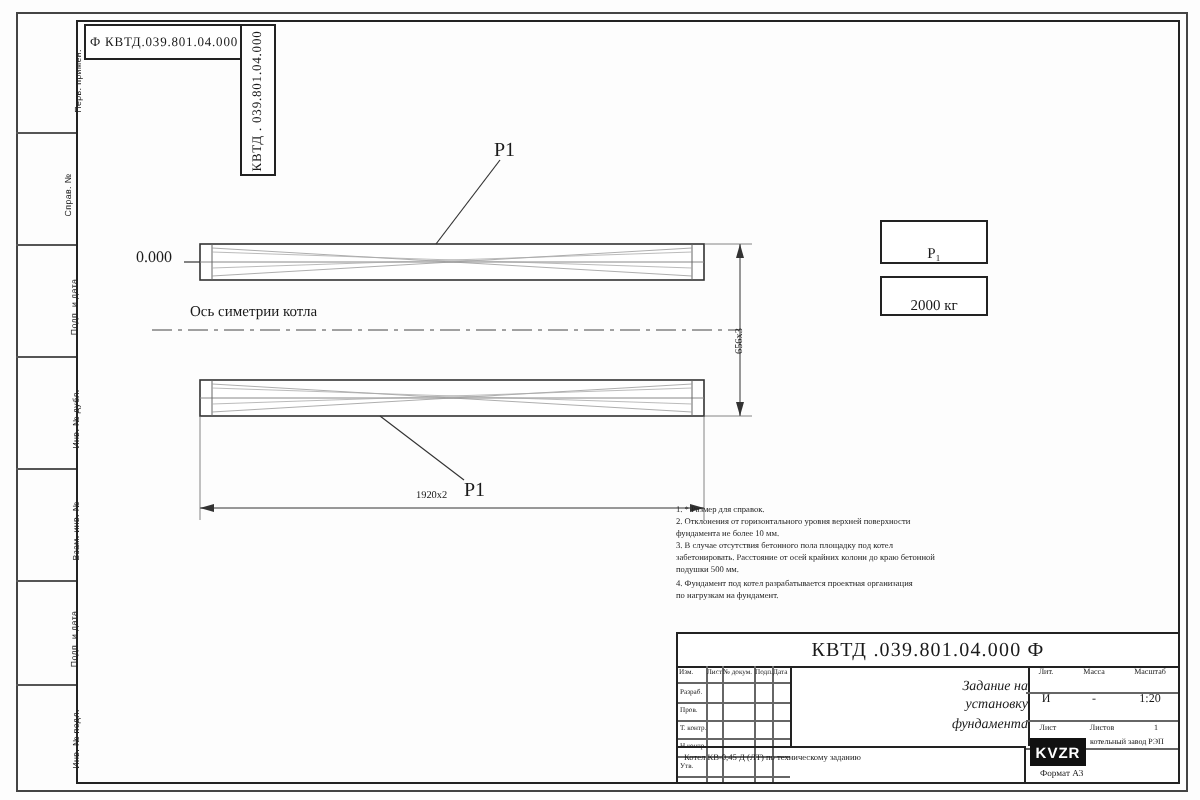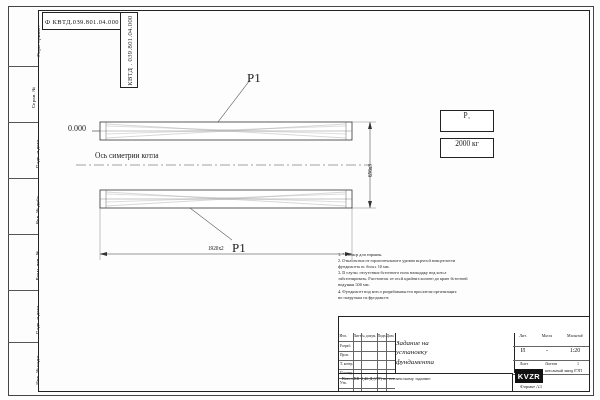--- a/index.html
+++ b/index.html
@@ -24,33 +24,33 @@
   .vtext{transform:rotate(-90deg);white-space:nowrap;font-size:4.5px;color:#222;font-family:"Liberation Sans",sans-serif;}
 
   
   .topbox{position:absolute;border:1px solid #222;background:#fff;display:flex;align-items:center;justify-content:center;}
   .topbox .t{font-size:6.5px;letter-spacing:.4px;white-space:nowrap;}
   .topbox.rot .t{transform:rotate(-90deg);}
 
   
   .draw{position:absolute;left:40px;top:12px;width:546px;height:300px;}
 
-  .label{position:absolute;font-size:13px;white-space:nowrap;font-family:"Liberation Serif",serif;}
+  .label{position:absolute;font-size:10px;white-space:nowrap;font-family:"Liberation Serif",serif;}
   .label-sm{position:absolute;font-size:5.2px;white-space:nowrap;}
 
-  .boxval{position:absolute;border:1px solid #222;background:#fff;display:flex;align-items:flex-start;justify-content:center;font-size:7.5px;}
+  .boxval{position:absolute;border:1px solid #222;background:#fff;display:flex;align-items:flex-end;justify-content:center;font-size:7.5px;}
 
   
   .notes{position:absolute;left:338px;top:252px;width:245px;font-size:4.3px;line-height:1.42;color:#222;font-family:"Liberation Serif",serif;}
   .notes div{white-space:nowrap;}
 
   
   .stamp{position:absolute;left:338px;top:316px;width:250px;height:74px;border:1px solid #222;background:#fff;}
   .stamp .code{position:absolute;left:0;top:0;width:250px;height:16px;border-bottom:1px solid #222;display:flex;align-items:center;justify-content:center;font-size:10px;letter-spacing:.6px;}
-  .stamp .titleblock{position:absolute;left:56px;top:16px;width:118px;height:40px;border-right:1px solid #222;border-left:1px solid #222;display:flex;flex-direction:column;align-items:flex-start;justify-content:center;}
+  .stamp .titleblock{position:absolute;left:56px;top:16px;width:118px;height:40px;border-right:1px solid #222;border-left:1px solid #222;display:flex;flex-direction:column;align-items:flex-end;justify-content:center;}
   .stamp .titleblock .ln{font-size:7px;line-height:1.35;font-style:italic;}
   .stamp .leftgrid{position:absolute;left:0;top:16px;width:56px;height:58px;}
   .stamp .leftgrid .row{position:relative;height:8.28px;border-bottom:1px solid #666;font-size:3.6px;}
   .stamp .leftgrid .row span{position:absolute;left:1px;top:1.4px;}
   .stamp .leftgrid .vline{position:absolute;top:0;bottom:0;width:0;border-left:1px solid #666;}
   .stamp .rightgrid{position:absolute;left:174px;top:16px;width:76px;height:58px;}
   .stamp .rg-top{position:relative;height:13px;border-bottom:1px solid #666;}
   .stamp .rg-cell{position:absolute;top:0;font-size:4px;text-align:center;}
   .stamp .lowleft{position:absolute;left:0;top:56px;width:174px;height:18px;border-top:1px solid #222;border-right:1px solid #222;font-size:4.3px;padding:2px 3px;box-sizing:border-box;line-height:1.4;}
   .stamp .logo{position:absolute;left:176px;top:50px;width:72px;height:22px;}
@@ -176,20 +176,21 @@
     <div>2. Отклонения от горизонтального уровня верхней поверхности</div>
     <div>фундамента не более 10 мм.</div>
     <div>3. В случае отсутствия бетонного пола площадку под котел</div>
     <div>забетонировать. Расстояние от осей крайних колонн до краю бетонной</div>
     <div>подушки 500 мм.</div>
     <div>4. Фундамент под котел разрабатывается проектная организация</div>
     <div>по нагрузкам на фундамент.</div>
   </div>
 
   <div class="stamp">
+    <div class="code">КВТД .039.801.04.000   Ф</div>
 
     <div class="titleblock">
       <div class="ln">Задание на</div>
       <div class="ln">установку</div>
       <div class="ln">фундамента</div>
     </div>
 
     <div class="leftgrid">
       <div class="vline" style="left:14px;"></div>
       <div class="vline" style="left:22px;"></div>

